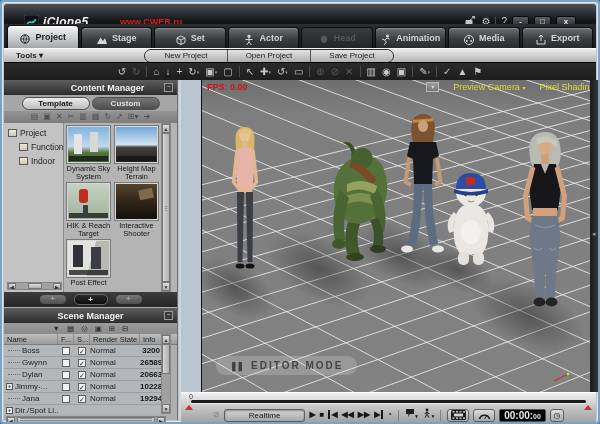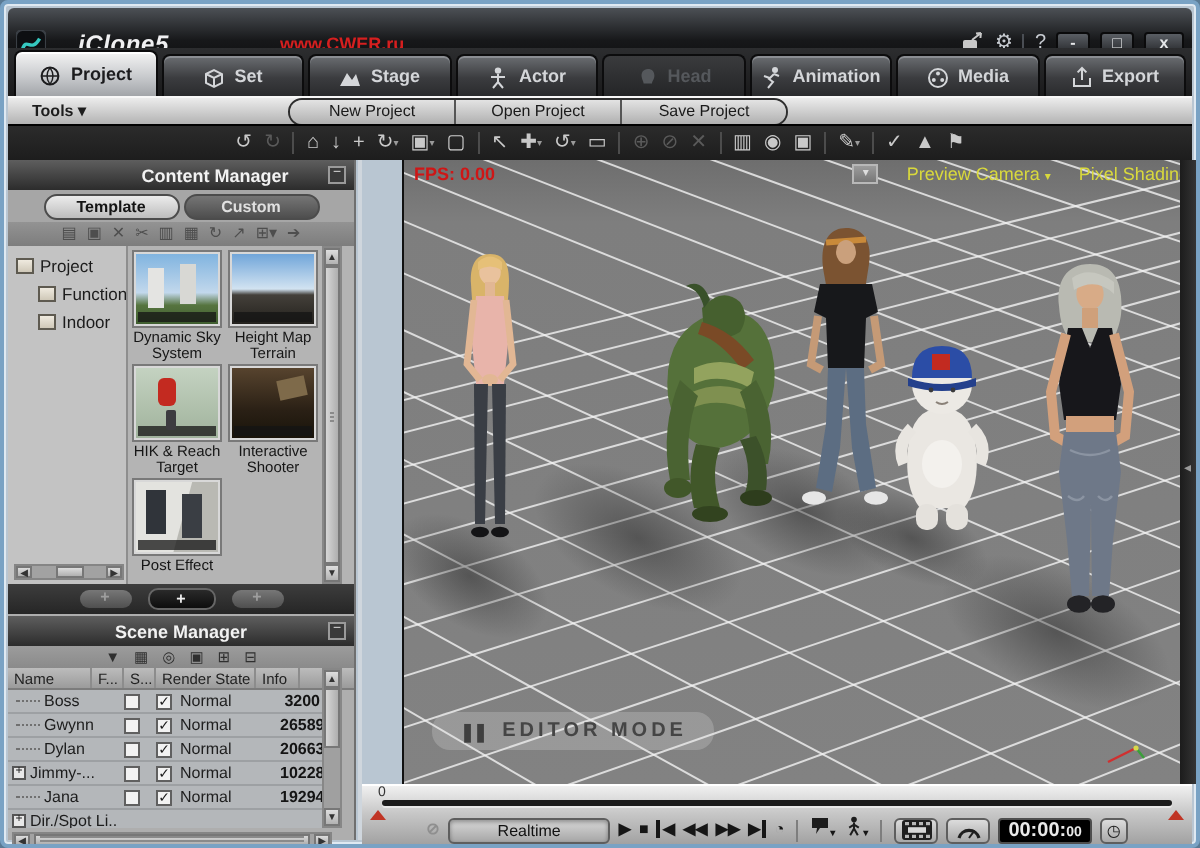--- a/index.html
+++ b/index.html
@@ -1,20 +1,20 @@
 <!DOCTYPE html>
 <html><head>
 <meta charset="utf-8">
 <style>
   * { margin:0; padding:0; box-sizing:border-box; font-family:"Liberation Sans", sans-serif; }
   html,body { background:#5a7a94; }
   #win { position:relative; width:600px; height:424px; background:#b9c6d2; border:2px solid #79a2c4; border-radius:4px; overflow:hidden; box-shadow:inset 0 0 0 1px #dfe9f2; }
 
   
-  .titlebar { position:absolute; left:2px; top:2px; right:2px; height:36px; background:linear-gradient(#4c5055,#17181a 45%,#060607); display:flex; align-items:center; padding:0 4px; border-radius:3px 3px 0 0;gap:12px; }
+  .titlebar { position:absolute; left:2px; top:2px; right:2px; height:36px; background:linear-gradient(#4c5055,#17181a 45%,#060607); display:flex; align-items:center; padding:0 20px; border-radius:3px 3px 0 0; }
   .logo-box { width:15px; height:15px; margin-right:4px; }
   .app-title { color:#f0f0f2; font-size:12px; font-weight:bold; font-style:italic; letter-spacing:.3px; }
   .app-edition { color:#b9bec5; font-size:9px; font-weight:bold; margin-left:3px; letter-spacing:1px;margin-top:24px; }
   .site-link { color:#d61f1f; font-size:9px; font-weight:bold; margin-left:6px; }
   .tb-right { margin-left:auto; display:flex; align-items:center; gap:5px; }
   .tb-ico { color:#c8ccd2; font-size:10px; line-height:10px; cursor:default; }
   .tb-sep { width:1px; height:10px; background:#4a4e54; }
   .winbtn { width:17px; height:12px; background:linear-gradient(#5a5e64,#25272a); border:1px solid #0a0a0b; border-radius:2px; color:#e6e8ea; font-size:8px; line-height:10px; text-align:center; font-weight:bold; }
   .winbtn.close { width:20px; }
 
@@ -171,29 +171,29 @@
   <div class="tabbar" id="tab-bar">
       <div class="tab active">
       <span class="tab-icon"><svg viewBox="0 0 12 12">
             <circle cx="6" cy="6" r="4.2" fill="none" stroke="currentColor"></circle>
             <path d="M1.8 6h8.4M6 1.8c-2 2.8-2 5.6 0 8.4M6 1.8c2 2.8 2 5.6 0 8.4" fill="none" stroke="currentColor" stroke-width=".7"></path>
           </svg></span>
       <span class="tab-label">Project</span>
     </div>
       <div class="tab">
       <span class="tab-icon"><svg viewBox="0 0 12 12">
+            <path d="M1 10 L4.5 3.5 L7 7 L9 4 L11 10 Z" fill="currentColor"></path>
+          </svg></span>
+      <span class="tab-label">Stage</span>
+    </div>
+      <div class="tab">
+      <span class="tab-icon"><svg viewBox="0 0 12 12">
             <path d="M2 4 L6 2 L10 4 L10 8.5 L6 10.5 L2 8.5 Z M2 4 L6 6 L10 4 M6 6 L6 10.5" fill="none" stroke="currentColor"></path>
           </svg></span>
       <span class="tab-label">Set</span>
-    </div>
-      <div class="tab">
-      <span class="tab-icon"><svg viewBox="0 0 12 12">
-            <path d="M1 10 L4.5 3.5 L7 7 L9 4 L11 10 Z" fill="currentColor"></path>
-          </svg></span>
-      <span class="tab-label">Stage</span>
     </div>
       <div class="tab">
       <span class="tab-icon"><svg viewBox="0 0 12 12">
             <circle cx="6" cy="2.3" r="1.6" fill="currentColor"></circle>
             <path d="M6 4 V8 M2.5 5.5 H9.5 M6 8 L3.5 11 M6 8 L8.5 11" stroke="currentColor" fill="none"></path>
           </svg></span>
       <span class="tab-label">Actor</span>
     </div>
       <div class="tab disabled">
       <span class="tab-icon"><svg viewBox="0 0 12 12">
@@ -357,21 +357,21 @@
     </div>
     <div class="sm-icons">
       <span class="smi">▼</span>
       <span class="smi">▦</span>
       <span class="smi">◎</span>
       <span class="smi">▣</span>
       <span class="smi">⊞</span>
       <span class="smi">⊟</span>
     </div>
     <div class="sm-colhead" id="sm-colhead">
-        <span class="col" style="width: 42px;">Name</span>
+        <span class="col" style="width: 54px;">Name</span>
         <span class="col" style="width: 16px;">F...</span>
         <span class="col" style="width: 16px;">S...</span>
         <span class="col" style="width: 50px;">Render State</span>
         <span class="col" style="width: 22px;">Info</span>
       </div>
     <div class="sm-rows" id="sm-rows">
         <div class="sm-row">
           <span class="c-name">
             <span class="indent"></span>
             <span>Boss</span>

